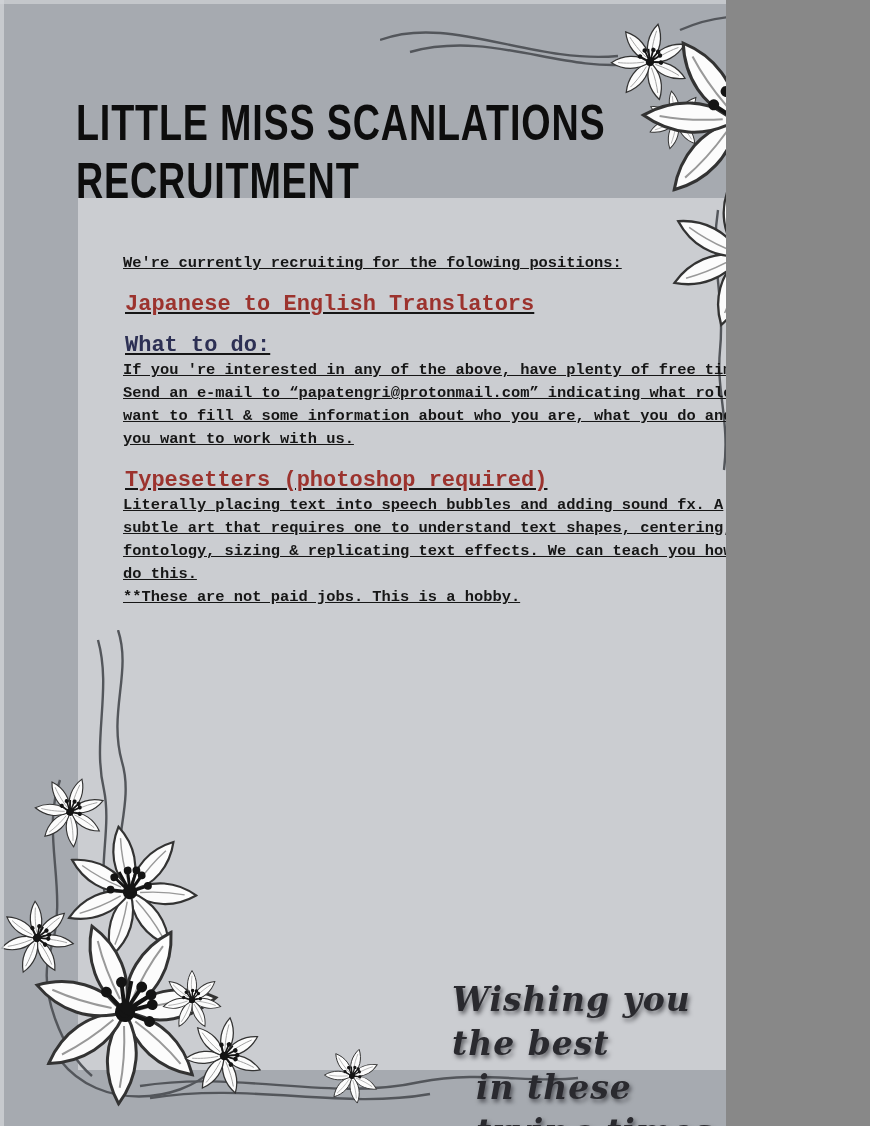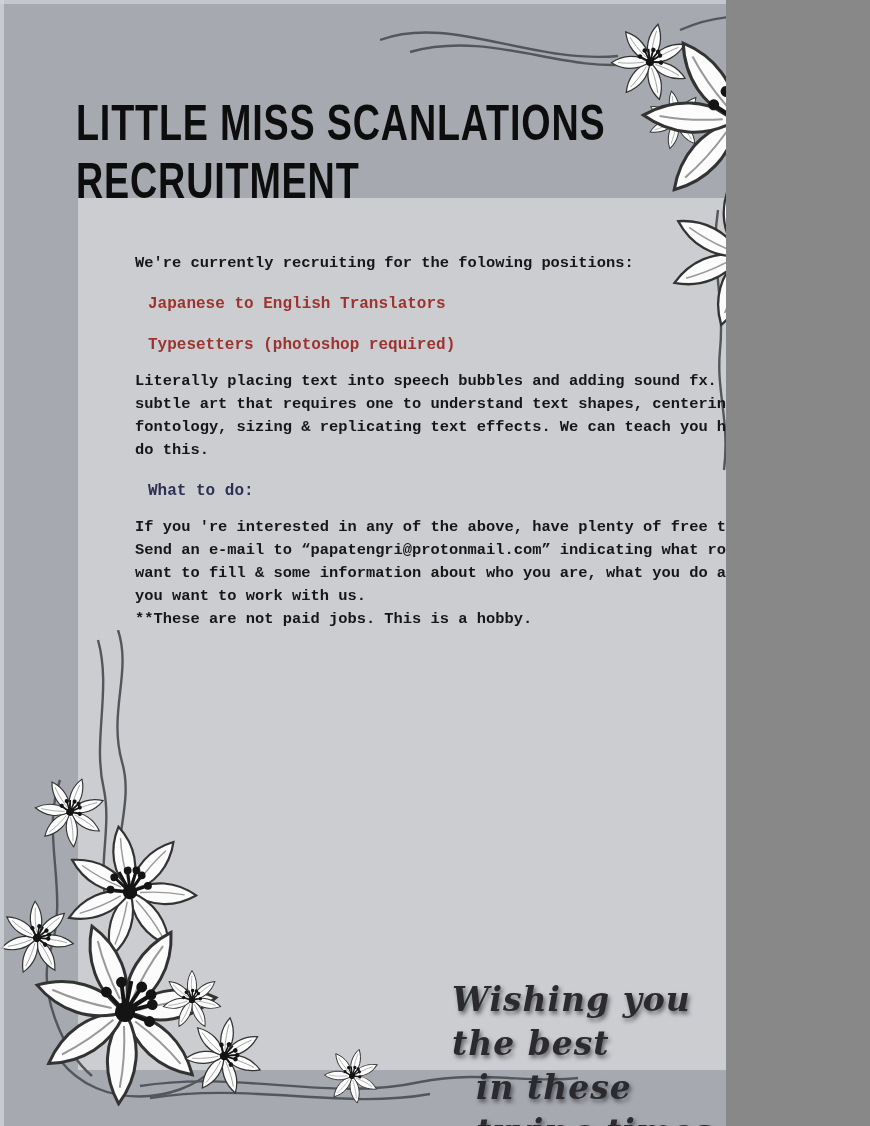--- a/index.html
+++ b/index.html
@@ -8,26 +8,26 @@
           font-family:"Liberation Sans",sans-serif;}
   .edge-top{position:absolute;left:0;top:0;width:100%;height:4px;background:#cdd0d4;opacity:.75;z-index:6;}
   .edge-left{position:absolute;left:0;top:0;width:4px;height:100%;background:#d2d4d8;opacity:.75;z-index:6;}
 
   .title{position:absolute;left:76px;top:64px;z-index:5;color:#0d0d0d;
          font-family:"Liberation Sans",sans-serif;font-weight:bold;font-size:46px;line-height:53px;
          text-transform:uppercase;letter-spacing:1px;transform:scale(.82,1.08);transform-origin:left top;}
 
   .panel{position:absolute;left:78px;top:198px;width:722px;height:872px;background:#cbcdd1;z-index:1;}
 
-  .text-col{position:absolute;left:135px;top:252px;width:650px;z-index:3;
+  .text-col{position:absolute;left:123px;top:252px;width:650px;z-index:3;
             font-family:"Liberation Mono","DejaVu Sans Mono",monospace;font-weight:bold;
-            font-size:15.4px;line-height:23px;color:#161616;}
+            font-size:15.4px;line-height:23px;color:#161616;text-decoration:underline;}
   .text-col p{margin:0;}
   .sec{margin-top:18px;}
-  .sec h2{margin:13px;font-size:16px;line-height:23px;font-weight:bold;
+  .sec h2{margin:2px;font-size:22px;line-height:23px;font-weight:bold;
           font-family:"Liberation Mono","DejaVu Sans Mono",monospace;}
   .sec h2.red{color:#9c332e;}
   .sec h2.navy{color:#2d3054;}
   .note{margin-top:26px;}
 
   .signoff{position:absolute;left:452px;top:978px;z-index:3;color:#2a2a2f;
            font-family:"DejaVu Serif","Liberation Serif",serif;font-style:italic;font-weight:bold;
            font-size:33px;line-height:44px;letter-spacing:1px;
            text-shadow:2px 3px 4px rgba(15,15,20,.55);}
   .signoff .l2{margin-left:24px;}
@@ -127,27 +127,27 @@
     <p>We're currently recruiting for the folowing positions:</p>
 
     <div class="sec">
       <h2 class="red">Japanese to English Translators</h2>
     </div>
 
     <div class="sec">
     </div>
 
     <div class="sec">
-      <h2 class="red">Typesetters (photoshop required)</h2>
-      <p>Literally placing text into speech bubbles and adding sound fx. A subtle art that requires one to understand text shapes, centering, fontology, sizing &amp; replicating text effects. We can teach you how to do this.</p>
+      <h2 class="navy">What to do:</h2>
+      <p>If you 're interested in any of the above, have plenty of free time, Send an e-mail to “papatengri@protonmail.com” indicating what role you want to fill &amp; some information about who you are, what you do and why you want to work with us.</p>
     </div>
 
     <div class="sec">
-      <h2 class="navy">What to do:</h2>
-      <p>If you 're interested in any of the above, have plenty of free time, Send an e-mail to “papatengri@protonmail.com” indicating what role you want to fill &amp; some information about who you are, what you do and why you want to work with us.</p>
+      <h2 class="red">Typesetters (photoshop required)</h2>
+      <p>Literally placing text into speech bubbles and adding sound fx. A subtle art that requires one to understand text shapes, centering, fontology, sizing &amp; replicating text effects. We can teach you how to do this.</p>
     </div>
 
     <p class="note">**These are not paid jobs. This is a hobby.</p>
   </div>
 
   <div class="signoff">
     <div class="l1">Wishing you the best</div>
     <div class="l2">in these trying times.</div>
   </div>
 

